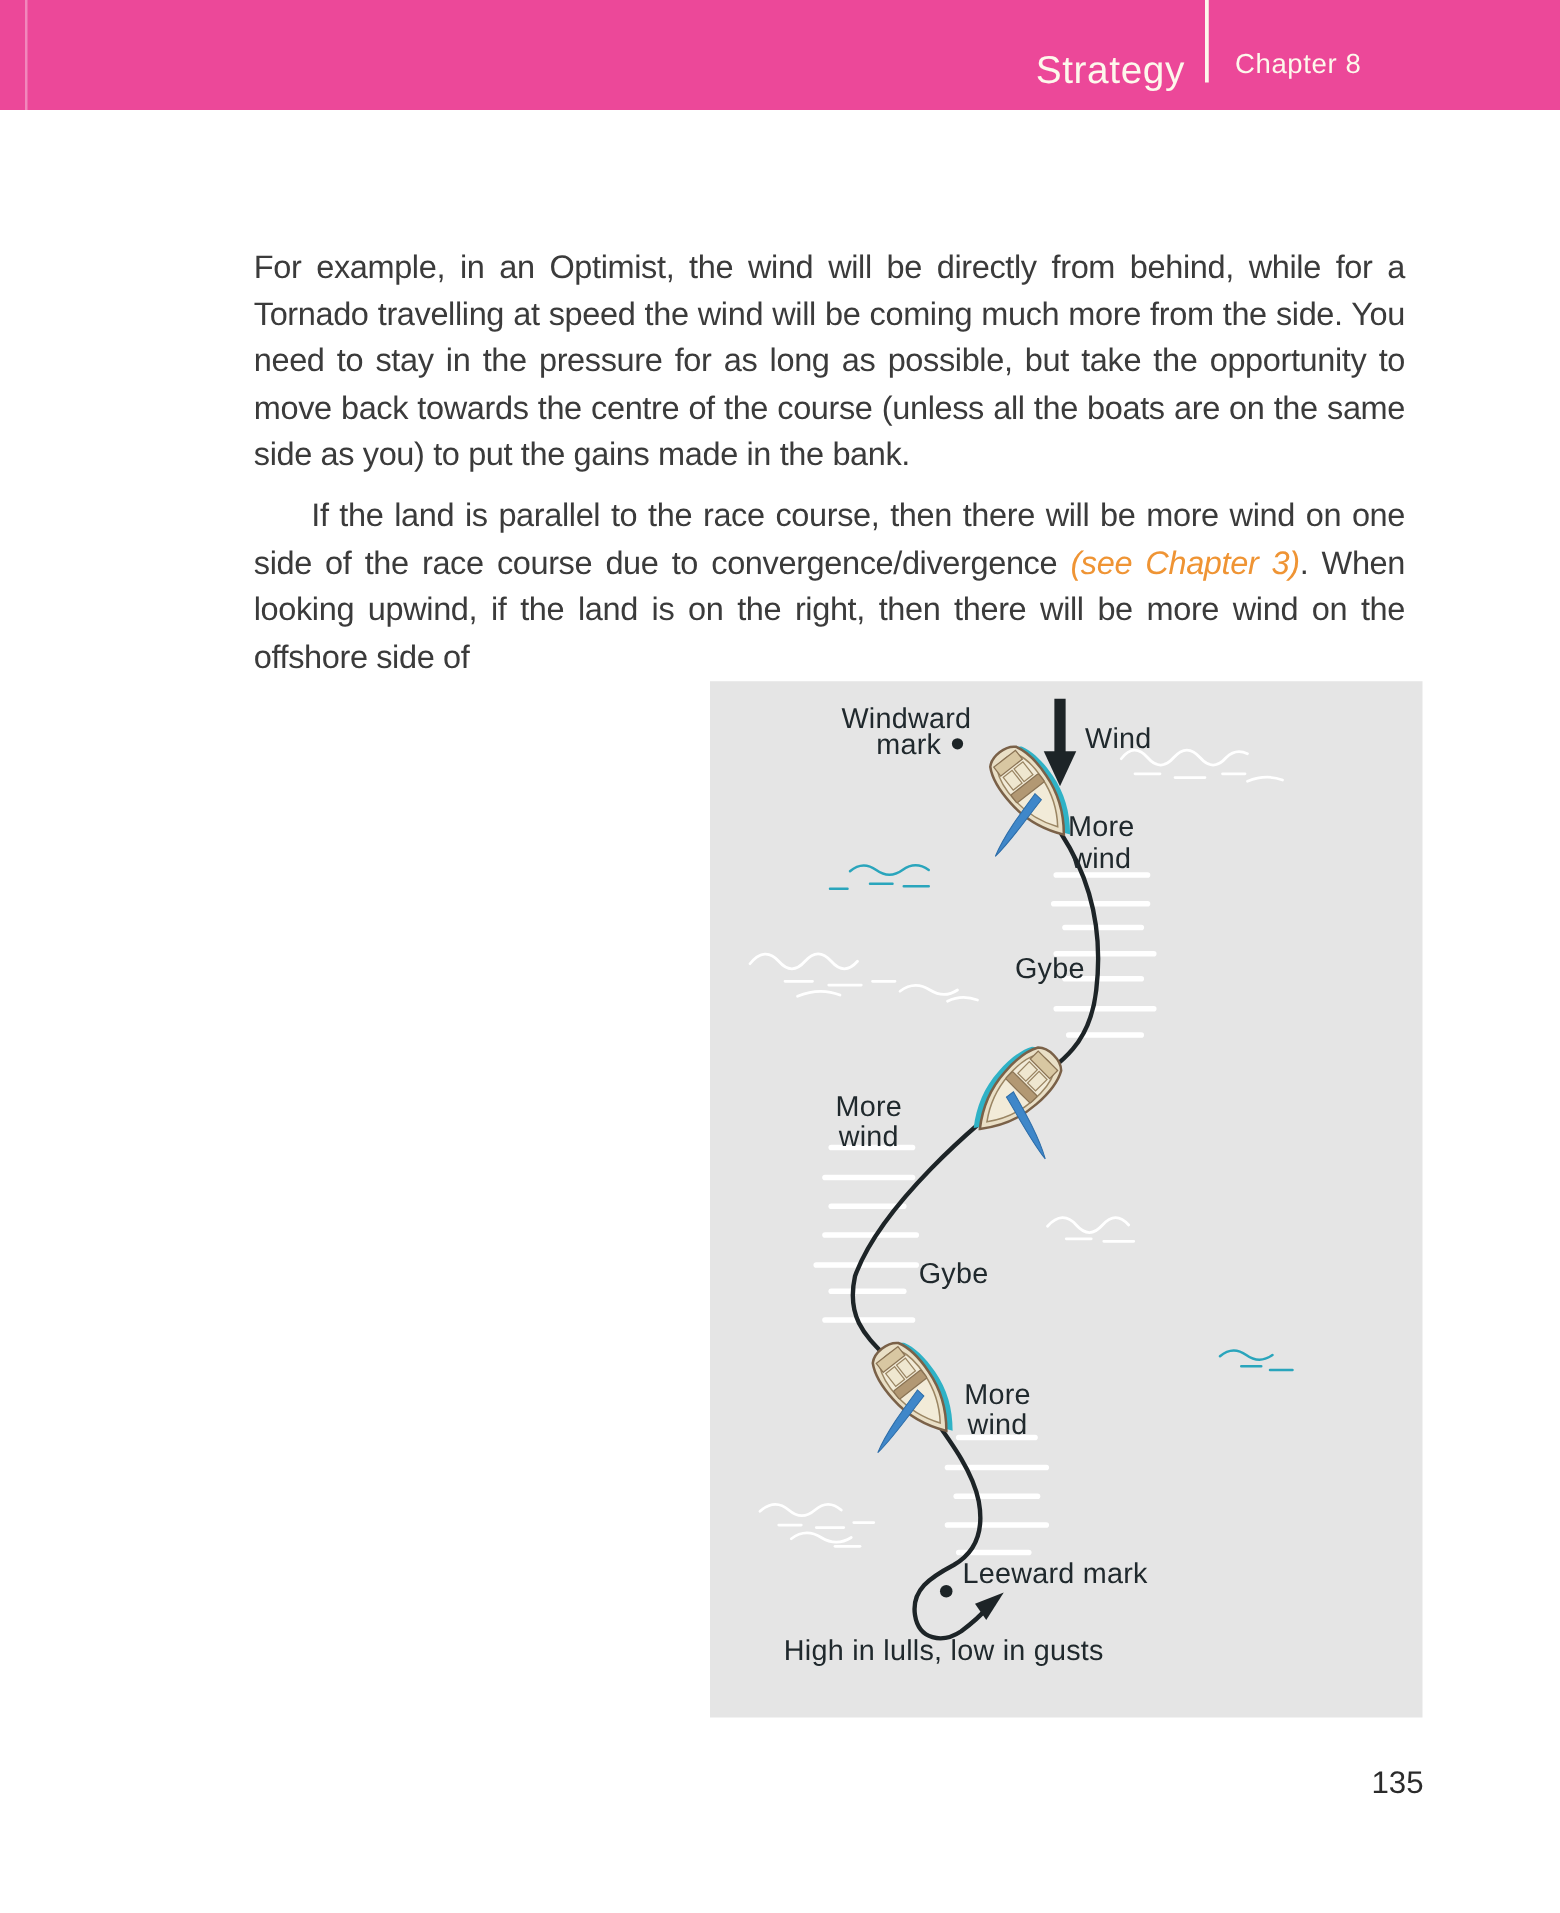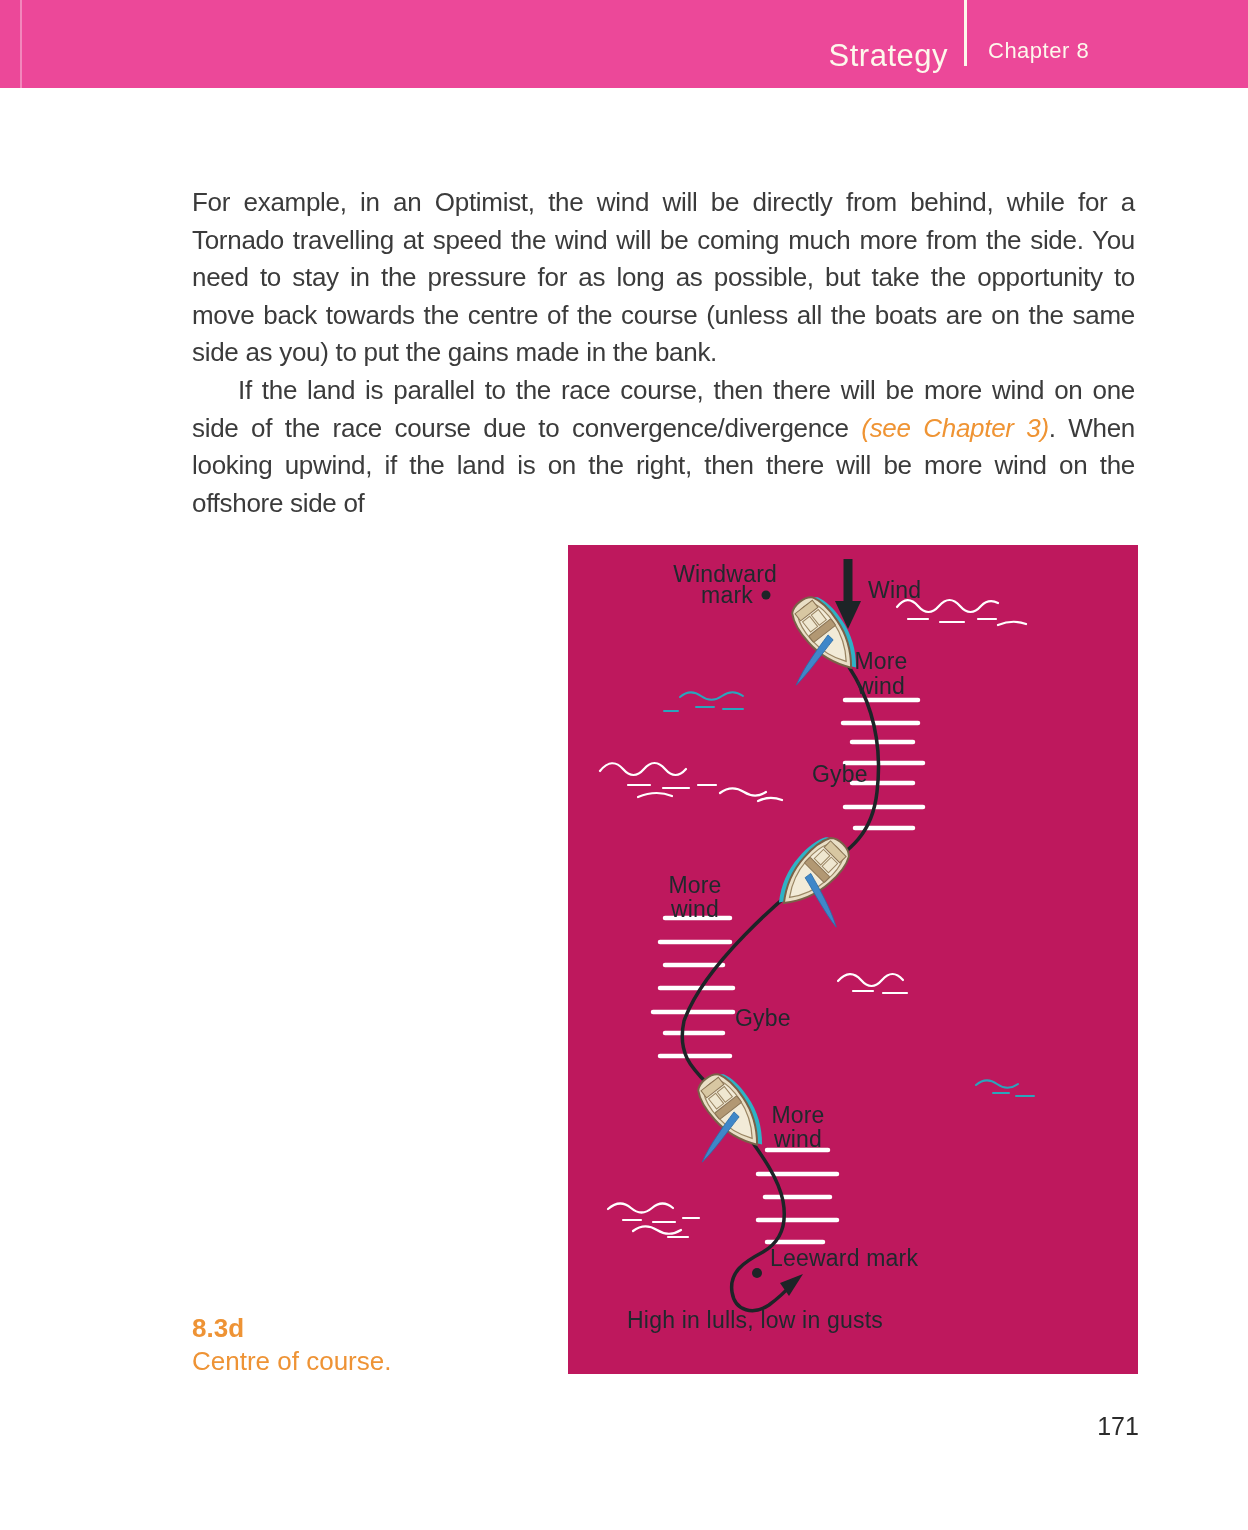--- a/index.html
+++ b/index.html
@@ -10,26 +10,26 @@
   .header{position:absolute;left:0;top:0;width:1248px;height:88px;background:#ec4899;}
   .header-spine{position:absolute;left:20px;top:0;width:2px;height:88px;background:rgba(255,255,255,0.35);}
   .header-divider{position:absolute;left:964px;top:0;width:3px;height:66px;background:#fdf8ec;}
   .hdr-strategy{position:absolute;right:300px;top:38px;font-size:31px;color:#fdf8ec;letter-spacing:0.5px;}
   .hdr-chapter{position:absolute;left:988px;top:38px;font-size:22px;color:#fdf8ec;letter-spacing:0.5px;}
 
   
   .bodytext{position:absolute;left:192px;top:184px;width:943px;
             font-size:26px;line-height:37.6px;color:#3b3b3b;text-align:justify;
             letter-spacing:-0.3px;}
-  .bodytext p{margin:0;}
+  .bodytext p{margin:11px;}
   .bodytext p.indent{text-indent:46px;}
   .chapter-link{color:#ef9434;font-style:italic;}
 
   
-  .figure{position:absolute;left:568px;top:545px;width:570px;height:829px;background:#be185d;}
+  .figure{position:absolute;left:568px;top:545px;width:570px;height:829px;background:#e5e5e5;}
   .figure svg{display:block;width:570px;height:829px;}
   .figure text{font-family:"Liberation Sans",sans-serif;font-size:23px;fill:#20292d;letter-spacing:0.2px;}
 
   
   .caption{position:absolute;left:192px;top:1312px;color:#ee9335;font-size:26px;line-height:33px;}
   .caption .caption-number{font-weight:bold;}
 
   
   .pagenum{position:absolute;left:1086px;top:1412px;width:64px;text-align:center;
            font-size:25px;color:#2b2b2b;}
@@ -163,20 +163,16 @@
       <text x="167" y="481">Gybe</text>
 
       <text x="230" y="578" text-anchor="middle">More</text>
       <text x="230" y="602" text-anchor="middle">wind</text>
 
       <text x="202" y="721">Leeward mark</text>
       <text x="187" y="783" text-anchor="middle">High in lulls, low in gusts</text>
     </svg>
   </div>
 
-  <div class="caption">
-    <div class="caption-number">8.3d</div>
-    <div class="caption-text">Centre of course.</div>
-  </div>
 
-  <div class="pagenum">171</div>
+  <div class="pagenum">135</div>
 
 </div>
 
 </body></html>

